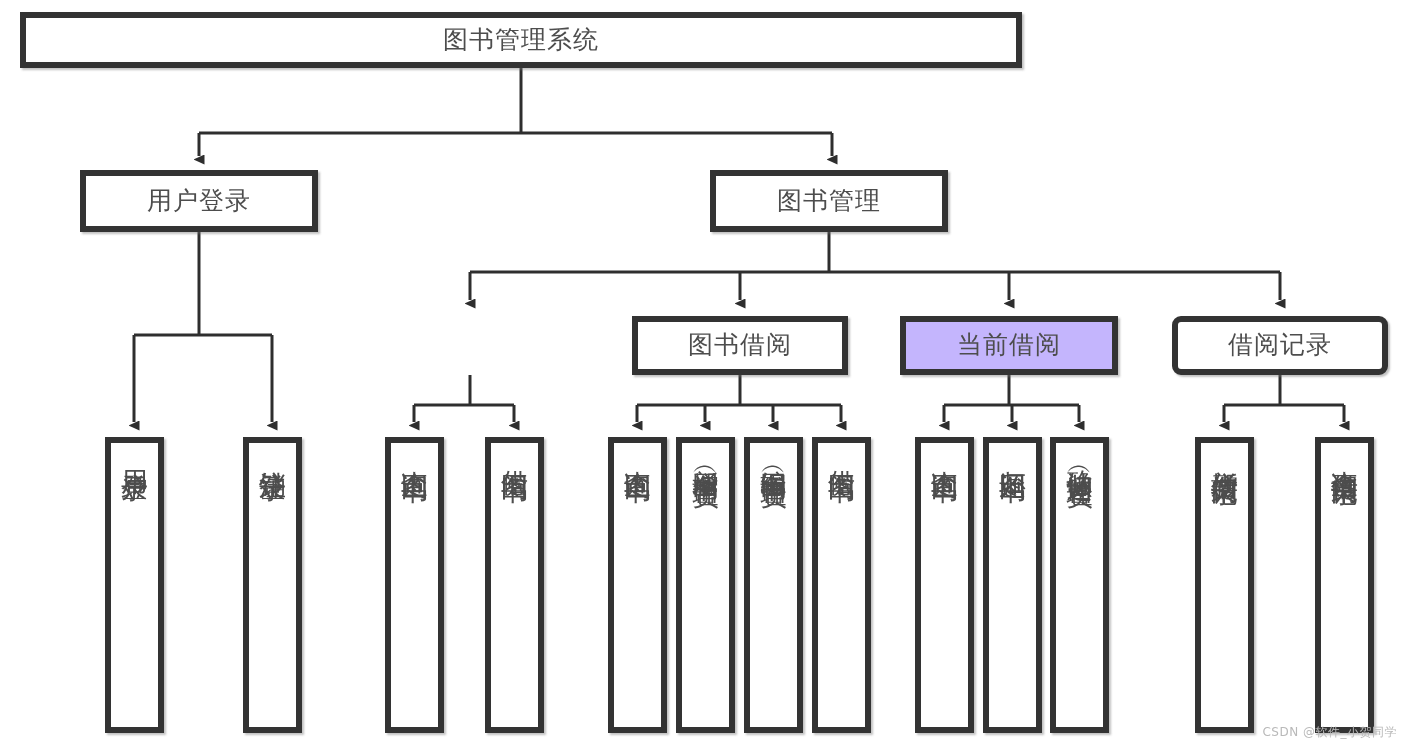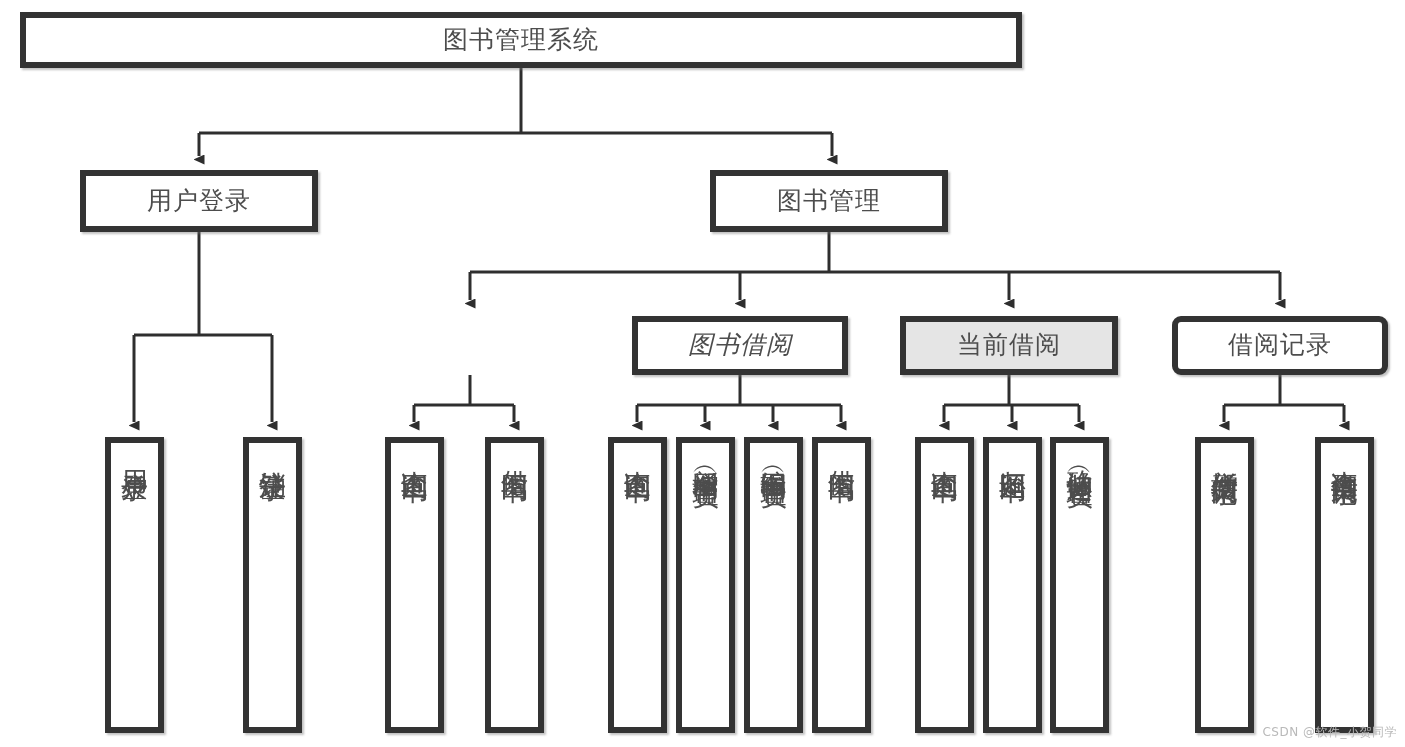--- a/index.html
+++ b/index.html
@@ -135,24 +135,24 @@
     <span class="label">图书管理系统</span>
   </div>
 
   <div class="node horiz" style="left: 80px; top: 170px; width: 238px; height: 62px; border-color: rgb(51, 51, 51); background: rgb(255, 255, 255); color: rgb(77, 77, 77);">
     <span class="label">用户登录</span>
   </div>
   <div class="node horiz" style="left: 710px; top: 170px; width: 238px; height: 62px; border-color: rgb(51, 51, 51); background: rgb(255, 255, 255); color: rgb(77, 77, 77); font-family: Liberation Serif, serif;">
     <span class="label">图书管理</span>
   </div>
 
-  <div class="node horiz" style="left: 632px; top: 316px; width: 216px; height: 59px; border-color: rgb(51, 51, 51); background: rgb(255, 255, 255); color: rgb(77, 77, 77); font-style: italic;">
+  <div class="node horiz" style="left: 632px; top: 316px; width: 216px; height: 59px; border-color: rgb(51, 51, 51); background: rgb(255, 255, 255); color: rgb(77, 77, 77);">
     <span class="label">图书借阅</span>
   </div>
-  <div class="node horiz" style="left: 900px; top: 316px; width: 218px; height: 59px; border-color: rgb(51, 51, 51); background: #e5e5e5; color: rgb(77, 77, 77);">
+  <div class="node horiz" style="left: 900px; top: 316px; width: 218px; height: 59px; border-color: rgb(51, 51, 51); background: #c4b5fd; color: rgb(77, 77, 77);">
     <span class="label">当前借阅</span>
   </div>
   <div class="node horiz" style="left: 1172px; top: 316px; width: 216px; height: 59px; border-color: rgb(51, 51, 51); background: rgb(255, 255, 255); color: rgb(77, 77, 77); border-radius: 9px;">
     <span class="label">借阅记录</span>
   </div>
 
   <div class="node vert" style="left: 105px; top: 437px; width: 59px; height: 296px; border-color: rgb(51, 51, 51); background: rgb(255, 255, 255); color: rgb(77, 77, 77);">
     <span class="label">用户登录</span>
   </div>
   <div class="node vert" style="left: 243px; top: 437px; width: 59px; height: 296px; border-color: rgb(51, 51, 51); background: rgb(255, 255, 255); color: rgb(77, 77, 77);">

